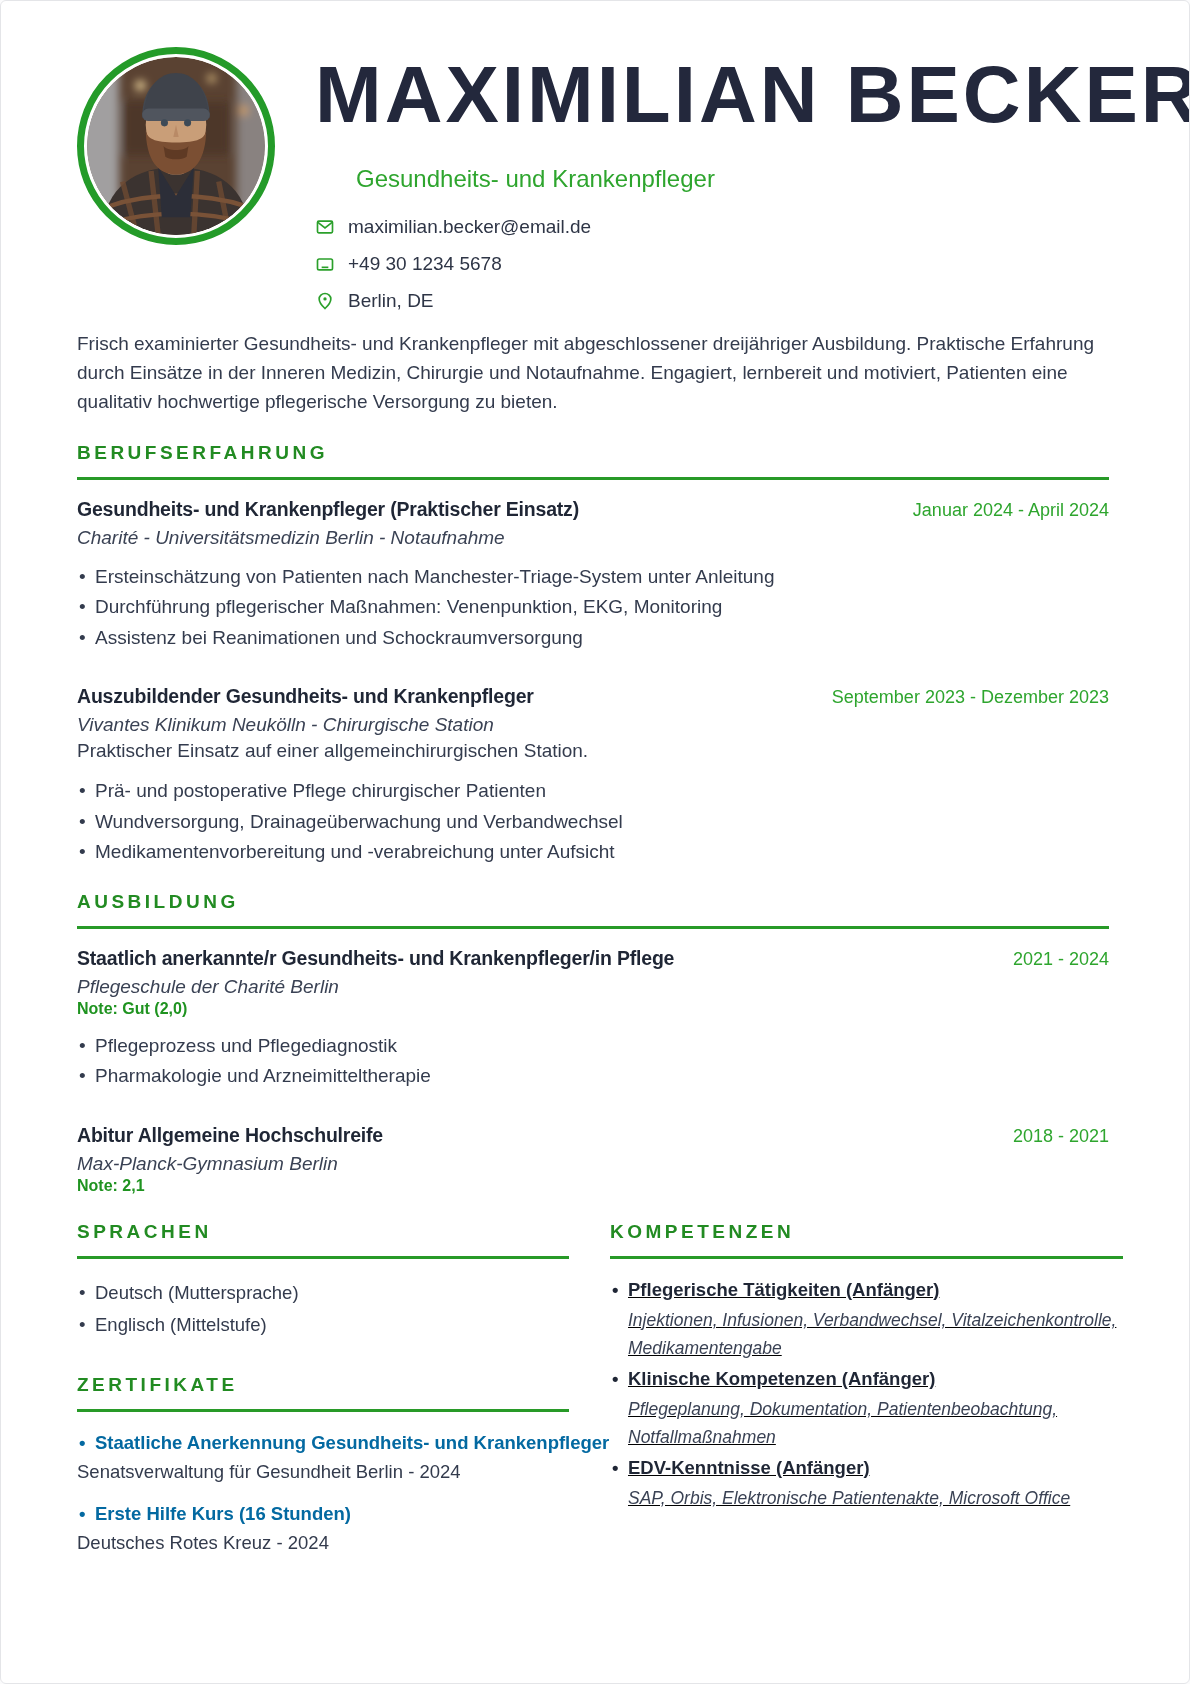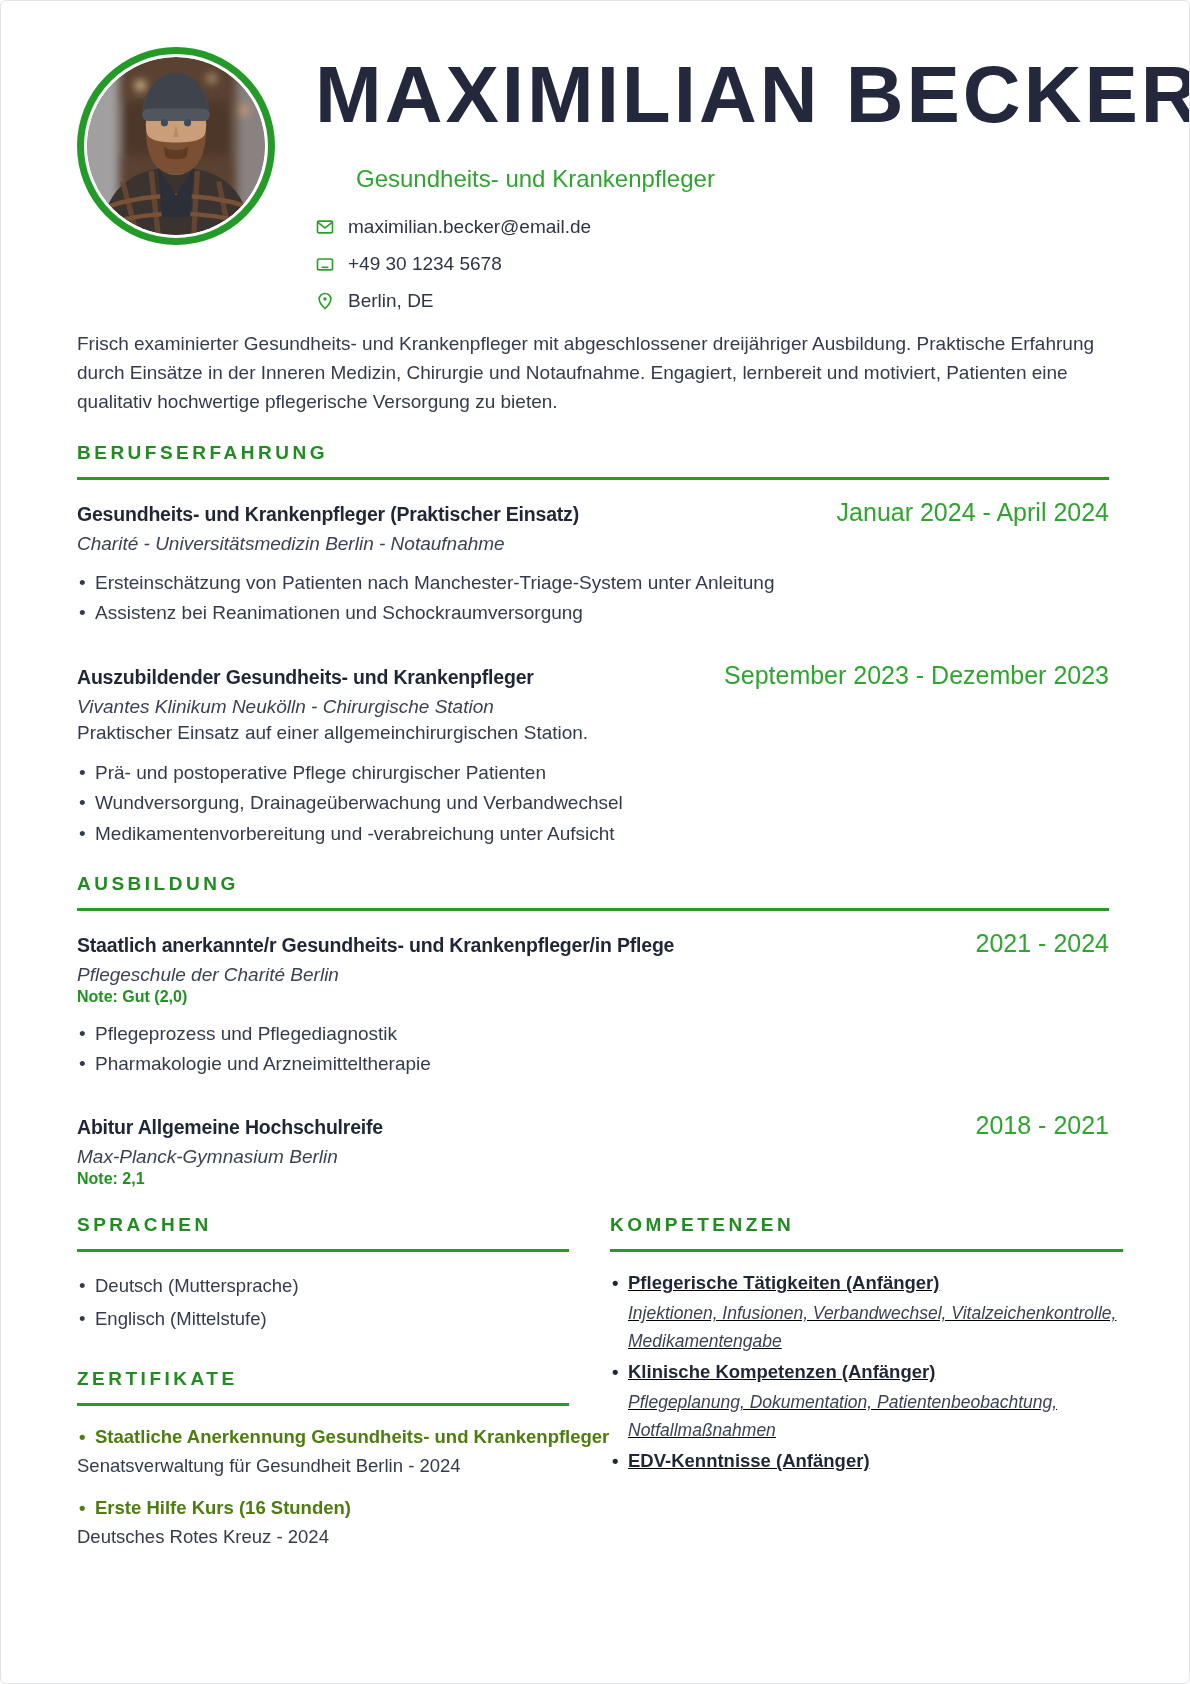--- a/index.html
+++ b/index.html
@@ -42,21 +42,21 @@
   .section{margin-top:26px;}
   .sec-head{
     margin:0 0 13px;font-size:19px;font-weight:700;letter-spacing:3.5px;color:var(--green);
   }
   .sec-rule{height:3px;background:#289A28;border:0;margin:0 0 18px;}
 
   .item{margin-top:0;}
   .item + .item{margin-top:34px;}
   .item-head{display:flex;justify-content:space-between;align-items:baseline;gap:20px;}
   .item-title{font-size:19.5px;font-weight:700;color:#1F2635;letter-spacing:-0.2px;}
-  .item-dates{font-size:25px;font-weight:500;color:var(--green-bright);white-space:nowrap;}
+  .item-dates{font-size:18px;font-weight:500;color:var(--green-bright);white-space:nowrap;}
   .item-org{margin-top:6px;font-size:19px;font-style:italic;color:var(--italic);}
   .item-desc{margin-top:2px;font-size:19px;color:var(--text);line-height:1.35;}
   .note{margin-top:2px;font-size:16px;font-weight:600;color:#1F9320;}
 
   ul.bullets{list-style:none;margin:15px 0 0;padding:0;}
   ul.bullets li{
     position:relative;padding-left:18px;font-size:19px;color:var(--text);
     line-height:1.38;margin-bottom:4px;
   }
   ul.bullets li::before{content:"•";position:absolute;left:2px;color:var(--text);}
@@ -67,21 +67,21 @@
   ul.plain{list-style:none;margin:0;padding:0;}
   ul.plain li{
     position:relative;padding-left:18px;font-size:18.5px;color:var(--text);
     line-height:1.55;margin-bottom:4px;
   }
   ul.plain li::before{content:"•";position:absolute;left:2px;}
 
   .subsection{margin-top:34px;}
   .cert{margin-bottom:20px;}
   .cert-name{
-    position:relative;padding-left:18px;font-size:18.5px;font-weight:700;color:#4d7c0f;
+    position:relative;padding-left:18px;font-size:18.5px;font-weight:700;color:#0369a1;
     white-space:nowrap;z-index:2;
   }
   .cert-name::before{content:"•";position:absolute;left:2px;}
   .cert-issuer{margin-top:7px;font-size:18.5px;color:var(--text);}
 
   .skill{margin-bottom:4px;text-decoration:underline;}
   .skill-name{
     position:relative;padding-left:18px;font-size:18.5px;font-weight:700;color:#1F2635;
   }
   .skill-name::before{content:"•";position:absolute;left:2px;}
@@ -179,20 +179,21 @@
       <div class="sec-rule"></div>
 
       <div class="item">
         <div class="item-head">
           <span class="item-title">Gesundheits- und Krankenpfleger (Praktischer Einsatz)</span>
           <span class="item-dates">Januar 2024 - April 2024</span>
         </div>
         <div class="item-org">Charité - Universitätsmedizin Berlin - Notaufnahme</div>
         <ul class="bullets">
           <li>Ersteinschätzung von Patienten nach Manchester-Triage-System unter Anleitung</li>
+          <li>Durchführung pflegerischer Maßnahmen: Venenpunktion, EKG, Monitoring</li>
           <li>Assistenz bei Reanimationen und Schockraumversorgung</li>
         </ul>
       </div>
 
       <div class="item">
         <div class="item-head">
           <span class="item-title">Auszubildender Gesundheits- und Krankenpfleger</span>
           <span class="item-dates">September 2023 - Dezember 2023</span>
         </div>
         <div class="item-org">Vivantes Klinikum Neukölln - Chirurgische Station</div>
@@ -266,19 +267,20 @@
           <div class="skill">
             <div class="skill-name">Pflegerische Tätigkeiten (Anfänger)</div>
             <div class="skill-details">Injektionen, Infusionen, Verbandwechsel, Vitalzeichenkontrolle, Medikamentengabe</div>
           </div>
           <div class="skill">
             <div class="skill-name">Klinische Kompetenzen (Anfänger)</div>
             <div class="skill-details">Pflegeplanung, Dokumentation, Patientenbeobachtung, Notfallmaßnahmen</div>
           </div>
           <div class="skill">
             <div class="skill-name">EDV-Kenntnisse (Anfänger)</div>
+            <div class="skill-details">SAP, Orbis, Elektronische Patientenakte, Microsoft Office</div>
           </div>
         </div>
       </div>
 
     </div>
   </div>
 </div>
 
 </body></html>

